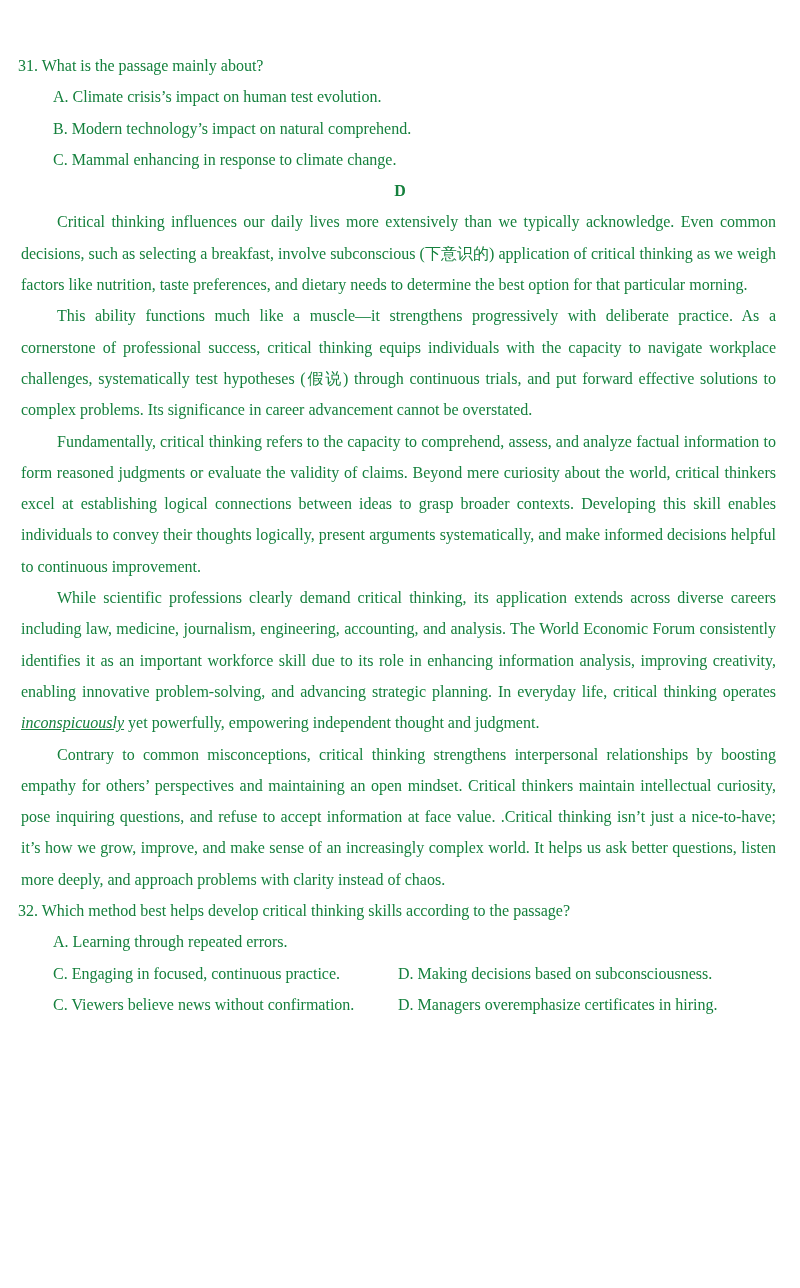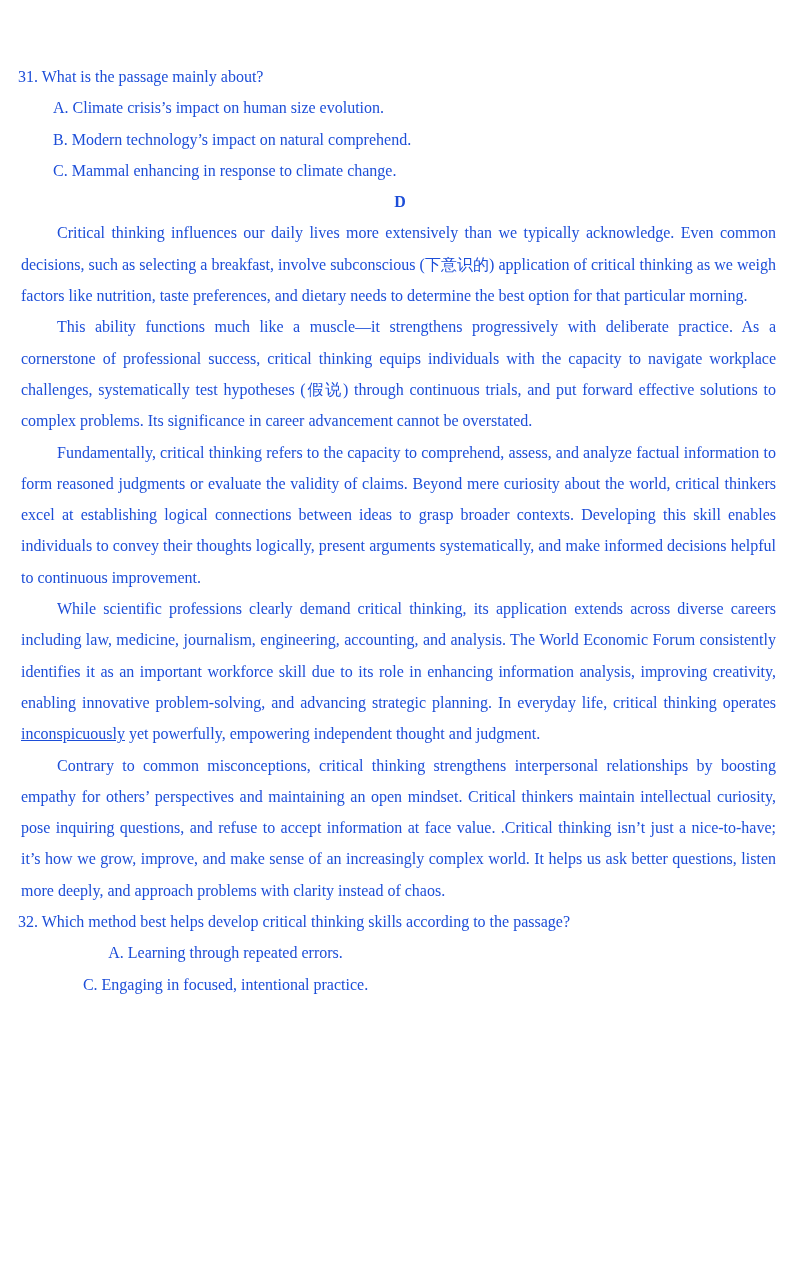--- a/index.html
+++ b/index.html
@@ -4,43 +4,42 @@
 <style>
   html, body {
     margin: 0;
     padding: 0;
     background: #ffffff;
   }
   .page {
     position: relative;
     width: 800px;
     height: 1016px;
-    margin: 16px auto;
+    margin: 5px auto;
     background: #ffffff;
-    color: #1d4ed8;
+    color: #15803d;
     font-family: "Liberation Serif", "DejaVu Serif", serif;
     font-size: 16px;
     line-height: 31.3px;
     overflow: hidden;
     box-sizing: border-box;
     padding-top: 45px;
   }
   .qblock {
     margin: 0 24px 0 18px;
   }
   .qtext {
     text-align: left;
   }
   .opt {
     padding-left: 35px;
   }
   .opt-row {
     display: flex;
     padding-left: 35px;
-    text-align: center;
   }
   .opt-col-a {
     flex: 0 0 345px;
     width: 345px;
   }
   .opt-col-b {
     flex: 1 1 auto;
   }
   .section-label {
     text-align: center;
@@ -49,61 +48,67 @@
   .passage {
     margin: 0 24px 0 21px;
   }
   .passage p {
     margin: 0;
     text-indent: 36px;
     text-align: justify;
   }
   .u {
     text-decoration: underline;
+    font-style: italic;
   }
   .footer {
     position: absolute;
     top: 1217px;
     left: 0;
     width: 100%;
     text-align: center;
     font-size: 15px;
     line-height: 31.3px;
   }
 </style>
 </head>
 <body>
 
 <div class="page">
 
   <div class="qblock">
     <div class="qtext">31. What is the passage mainly about?</div>
-    <div class="opt">A. Climate crisis’s impact on human size evolution.</div>
+    <div class="opt">A. Climate crisis’s impact on human test evolution.</div>
     <div class="opt">B. Modern technology’s impact on natural comprehend.</div>
     <div class="opt">C. Mammal enhancing in response to climate change.</div>
   </div>
 
   <div class="section-label">D</div>
 
   <div class="passage">
     <p>Critical thinking influences our daily lives more extensively than we typically acknowledge. Even common decisions, such as selecting a breakfast, involve subconscious (下意识的) application of critical thinking as we weigh factors like nutrition, taste preferences, and dietary needs to determine the best option for that particular morning.</p>
     <p>This ability functions much like a muscle—it strengthens progressively with deliberate practice. As a cornerstone of professional success, critical thinking equips individuals with the capacity to navigate workplace challenges, systematically test hypotheses (假说) through continuous trials, and put forward effective solutions to complex problems. Its significance in career advancement cannot be overstated.</p>
     <p>Fundamentally, critical thinking refers to the capacity to comprehend, assess, and analyze factual information to form reasoned judgments or evaluate the validity of claims. Beyond mere curiosity about the world, critical thinkers excel at establishing logical connections between ideas to grasp broader contexts. Developing this skill enables individuals to convey their thoughts logically, present arguments systematically, and make informed decisions helpful to continuous improvement.</p>
     <p><span>While scientific professions clearly demand critical thinking, its application extends across diverse careers including law, medicine, journalism, engineering, accounting, and analysis. The World Economic Forum consistently identifies it as an important workforce skill due to its role in enhancing information analysis, improving creativity, enabling innovative problem-solving, and advancing strategic planning. In everyday life, critical thinking operates </span><span class="u">inconspicuously</span><span> yet powerfully, empowering independent thought and judgment.</span></p>
     <p>Contrary to common misconceptions, critical thinking strengthens interpersonal relationships by boosting empathy for others’ perspectives and maintaining an open mindset. Critical thinkers maintain intellectual curiosity, pose inquiring questions, and refuse to accept information at face value. .Critical thinking isn’t just a nice-to-have; it’s how we grow, improve, and make sense of an increasingly complex world. It helps us ask better questions, listen more deeply, and approach problems with clarity instead of chaos.</p>
   </div>
 
   <div class="qblock">
     <div class="qtext">32. Which method best helps develop critical thinking skills according to the passage?</div>
     <div class="opt-row">
       <span class="opt-col-a">A. Learning through repeated errors.</span>
     </div>
     <div class="opt-row">
-      <span class="opt-col-a">C. Engaging in focused, intentional practice.</span>
+      <span class="opt-col-a">C. Engaging in focused, continuous practice.</span>
+      <span class="opt-col-b">D. Making decisions based on subconsciousness.</span>
     </div>
   </div>
 
   <div class="qblock">
+    <div class="opt-row">
+      <span class="opt-col-a">C. Viewers believe news without confirmation.</span>
+      <span class="opt-col-b">D. Managers overemphasize certificates in hiring.</span>
+    </div>
   </div>
 
   <div class="footer">6</div>
 
 </div>
 
 </body></html>

